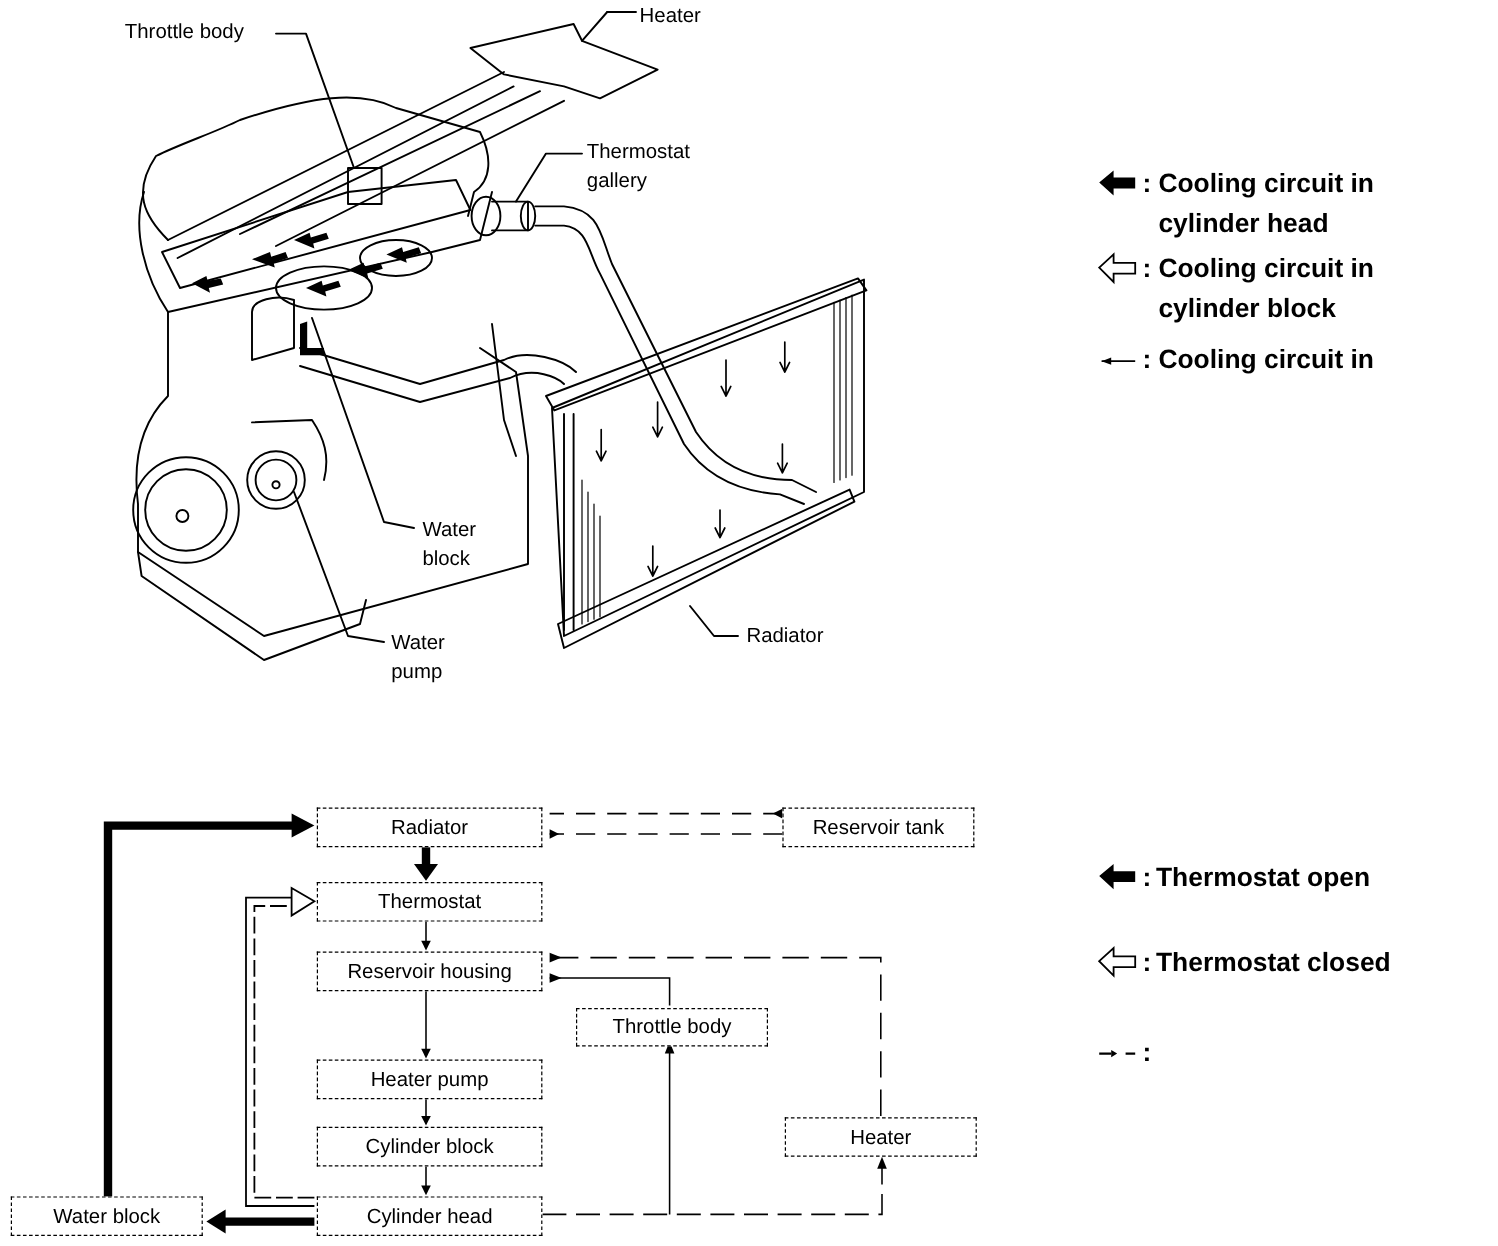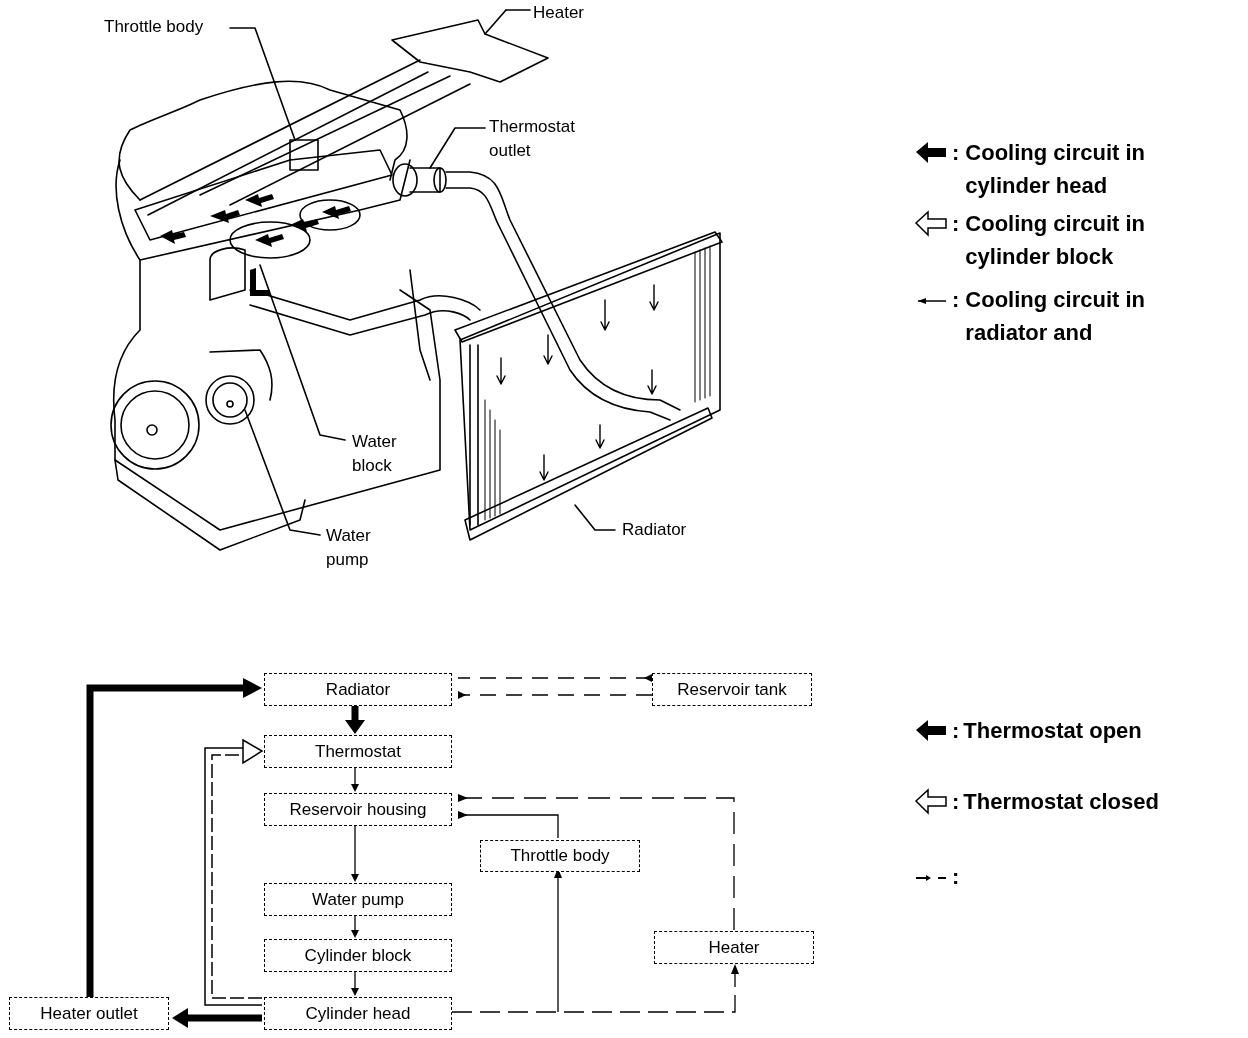--- a/index.html
+++ b/index.html
@@ -96,21 +96,21 @@
     <polygon points="290,225 303,219 304,223 317,219 319,224 306,228 307,232"></polygon>
     <polygon points="322,212 335,206 336,210 349,206 351,211 338,215 339,219"></polygon>
     <polygon points="160,236 172,230 173,234 184,232 186,237 174,240 175,244"></polygon>
     <polygon points="250,270 256,268 256,290 270,290 270,296 250,296"></polygon>
   </g>
 </svg>
 
 <div class="lbl" style="left:104px;top:15px;">Throttle body</div>
 <div class="lbl" style="left:533px;top:1px;">Heater</div>
 <div class="lbl" style="left:489px;top:115px;">Thermostat</div>
-<div class="lbl" style="left:489px;top:139px;">outlet</div>
+<div class="lbl" style="left:489px;top:139px;">gallery</div>
 <div class="lbl" style="left:352px;top:430px;">Water</div>
 <div class="lbl" style="left:352px;top:454px;">block</div>
 <div class="lbl" style="left:326px;top:524px;">Water</div>
 <div class="lbl" style="left:326px;top:548px;">pump</div>
 <div class="lbl" style="left:622px;top:518px;">Radiator</div>
 
 <div>
   <div class="legend-row" style="left:912px;top:136px;">
     <svg class="sym" width="40" height="33" style="position:static">
       <polygon points="4,16 16,6 16,12 34,12 34,21 16,21 16,27" fill="#000"></polygon>
@@ -132,21 +132,20 @@
     </div>
   </div>
   <div class="legend-row" style="left:912px;top:283px;">
     <svg class="sym" width="40" height="33" style="position:static">
       <line x1="6" y1="18" x2="34" y2="18" stroke="#000" stroke-width="1.5"></line>
       <polygon points="6,18 14,15 14,21" fill="#000"></polygon>
     </svg>
     <span class="txt">:</span>
     <div style="margin-left:6px;">
       <div class="txt">Cooling circuit in</div>
-      <div class="txt">radiator and</div>
     </div>
   </div>
 </div>
 
 <svg width="1248" height="1038" fill="none" stroke="#000">
 
   <path d="M90,998 L90,688 L245,688" stroke-width="7"></path>
   <polygon points="243,678 262,688 243,698" fill="#000" stroke="none"></polygon>
 
   <line x1="355" y1="706" x2="355" y2="722" stroke-width="7"></line>
@@ -186,24 +185,24 @@
 
   <path d="M734,930 L734,798 L458,798" stroke-width="1.3" stroke-dasharray="22,10"></path>
   <polygon points="458,794 468,798 458,802" fill="#000" stroke="none"></polygon>
 </svg>
 
 <div class="box" style="left:264px;top:673px;width:188px;height:33px;">Radiator</div>
 <div class="box" style="left:652px;top:673px;width:160px;height:33px;text-align:center;">Reservoir tank</div>
 <div class="box" style="left:264px;top:735px;width:188px;height:33px;">Thermostat</div>
 <div class="box" style="left:264px;top:793px;width:188px;height:33px;">Reservoir housing</div>
 <div class="box" style="left:480px;top:840px;width:160px;height:32px;">Throttle body</div>
-<div class="box" style="left:264px;top:883px;width:188px;height:33px;">Water pump</div>
+<div class="box" style="left:264px;top:883px;width:188px;height:33px;">Heater pump</div>
 <div class="box" style="left:264px;top:939px;width:188px;height:33px;">Cylinder block</div>
 <div class="box" style="left:654px;top:931px;width:160px;height:33px;">Heater</div>
-<div class="box" style="left:9px;top:997px;width:160px;height:33px;">Heater outlet</div>
+<div class="box" style="left:9px;top:997px;width:160px;height:33px;">Water block</div>
 <div class="box" style="left:264px;top:997px;width:188px;height:33px;">Cylinder head</div>
 
 <div>
   <div class="legend-row legend2" style="left:912px;top:714px;">
     <svg class="sym" width="40" height="33" style="position:static">
       <polygon points="4,16 16,6 16,12 34,12 34,21 16,21 16,27" fill="#000"></polygon>
     </svg>
     <span class="txt">:</span>
     <span class="txt" style="margin-left:4px;text-align:center;">Thermostat open</span>
   </div>

